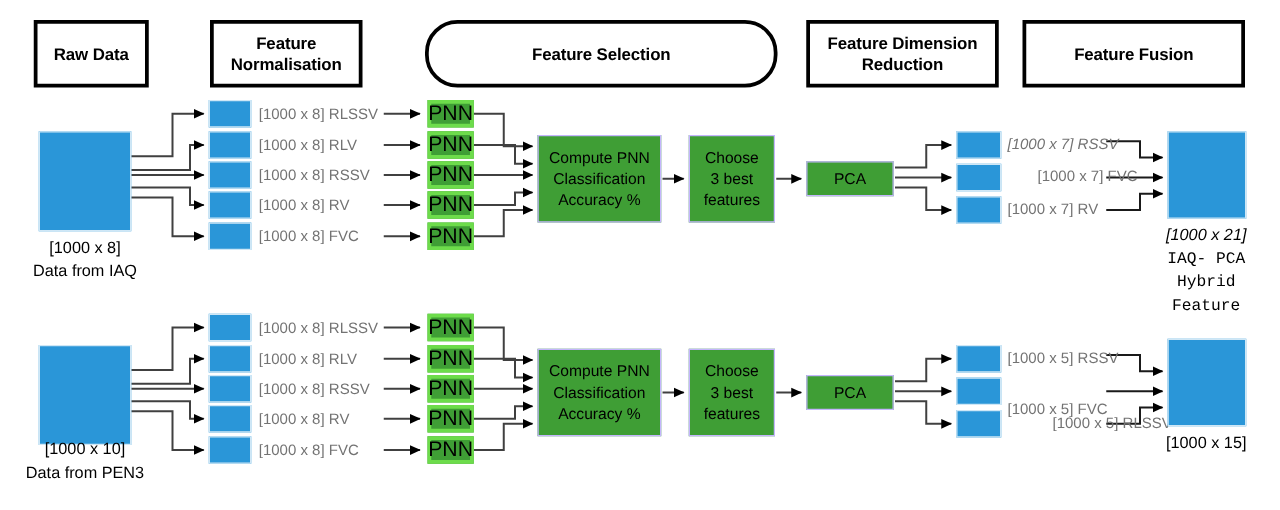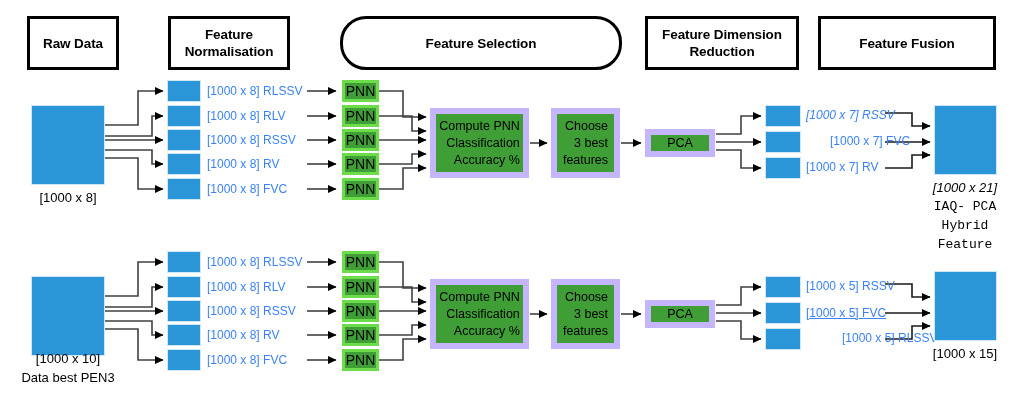--- a/index.html
+++ b/index.html
@@ -42,49 +42,49 @@
   }
   .bigblue {
     position: absolute;
     background: #2a96d8;
     border: 1px solid #cfe7f6;
     box-sizing: border-box;
   }
   .greenbox {
     position: absolute;
     background: #3f9e35;
-    border: 6px solid #c4b5fd;
+    border: 1px solid #c4b5fd;
     box-sizing: border-box;
     display: flex;
     align-items: center;
     justify-content: center;
-    text-align: right;
+    text-align: center;
     font-size: 12.5px;
     line-height: 17px;
     color: #000000;
   }
   .pnn {
     position: absolute;
     background: #3f9e35;
     border: 3px solid #6ddc4b;
     box-sizing: border-box;
     display: flex;
     align-items: center;
     justify-content: center;
-    font-size: 14px;
+    font-size: 17px;
     line-height: 14px;
     color: #000000;
   }
   
   .lbl {
     position: absolute;
     font-size: 12px;
     line-height: 15px;
     white-space: nowrap;
-    color: #3b82f6;
+    color: #737373;
   }
   .caption {
     position: absolute;
     font-size: 13px;
     line-height: 19px;
     text-align: center;
     white-space: nowrap;
     color: #000000;
   }
   
@@ -216,20 +216,21 @@
 
     <g>
       <path class="wire-dark" d="M885,284 L912,284 L912,297 L930,297" marker-end="url(#arrow)"></path>
       <path class="wire-dark" d="M885,313 L930,313" marker-end="url(#arrow)"></path>
       <path class="wire-dark" d="M885,339 L912,339 L912,326 L930,326" marker-end="url(#arrow)"></path>
     </g>
   </svg>
 
   <div class="bigblue" style="left:31px; top:105px; width:74px; height:80px;"></div>
   <div class="caption" style="left:11px; top:188px; width:114px;">[1000 x 8]</div>
+  <div class="caption" style="left:6px; top:207px; width:124px;">Data from IAQ</div>
 
   <div class="bluebox" style="left:167px; top:80px; width:34px; height:22px;"></div>
   <div class="lbl" style="left:207px; top:84px;">
     <span>[1000 x 8]</span>
     <span>RLSSV</span>
   </div>
 
   <div class="bluebox" style="left:167px; top:105px; width:34px; height:22px;"></div>
   <div class="lbl" style="left:207px; top:109px;">
     <span>[1000 x 8]</span>
@@ -286,21 +287,21 @@
     <span>RV</span>
   </div>
 
   <div class="bigblue" style="left:934px; top:105px; width:63px; height:70px;"></div>
   <div class="caption" style="left:910px; top:178px; width:110px;font-style:italic;">[1000 x 21]</div>
   <div class="caption" style="left:908px; top:197px; width:114px; white-space:pre-line;font-family:Liberation Mono, monospace;">IAQ- PCA Hybrid
 Feature</div>
 
   <div class="bigblue" style="left:31px; top:276px; width:74px; height:80px;"></div>
   <div class="caption" style="left:9px; top:349px; width:118px;">[1000 x 10]</div>
-  <div class="caption" style="left:4px; top:368px; width:128px;">Data best PEN3</div>
+  <div class="caption" style="left:4px; top:368px; width:128px;">Data from PEN3</div>
 
   <div class="bluebox" style="left:167px; top:251px; width:34px; height:22px;"></div>
   <div class="lbl" style="left:207px; top:255px;">
     <span>[1000 x 8]</span>
     <span>RLSSV</span>
   </div>
 
   <div class="bluebox" style="left:167px; top:276px; width:34px; height:22px;"></div>
   <div class="lbl" style="left:207px; top:280px;">
     <span>[1000 x 8]</span>
@@ -339,21 +340,21 @@
 features</div>
   <div class="greenbox" style="left:645px; top:300px; width:70px; height:28px;">PCA</div>
 
   <div class="bluebox" style="left:765px; top:276px; width:36px; height:22px;"></div>
   <div class="lbl" style="left:806px; top:279px;">
     <span>[1000 x 5]</span>
     <span>RSSV</span>
   </div>
 
   <div class="bluebox" style="left:765px; top:302px; width:36px; height:22px;"></div>
-  <div class="lbl" style="left:806px; top:306px;text-decoration:underline;">
+  <div class="lbl" style="left:806px; top:320px;">
     <span>[1000 x 5]</span>
     <span>FVC</span>
   </div>
 
   <div class="bluebox" style="left:765px; top:328px; width:36px; height:22px;"></div>
   <div class="lbl" style="left:806px; top:331px;padding-left:36px;">
     <span>[1000 x 5]</span>
     <span>RLSSV</span>
   </div>
 

